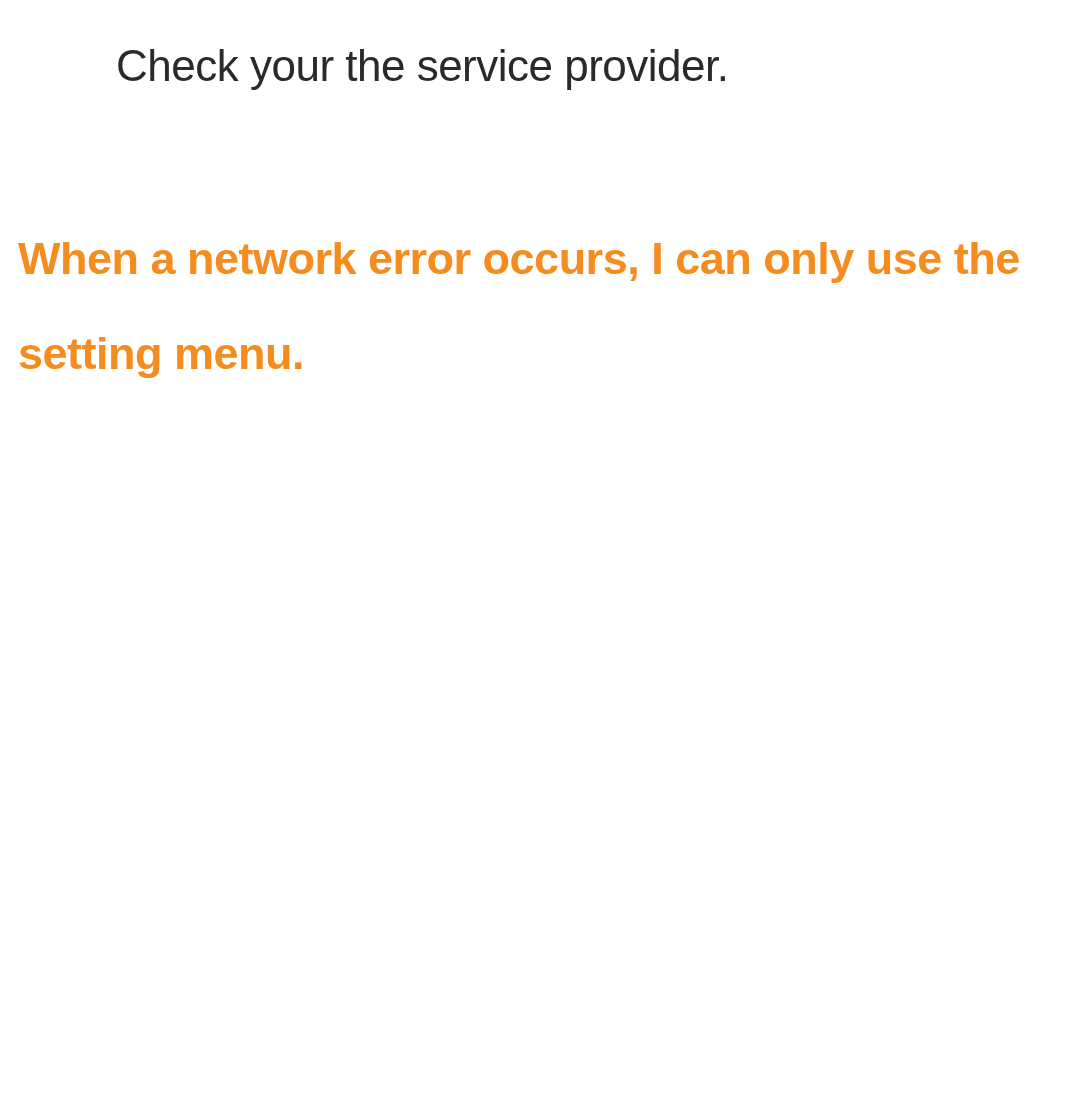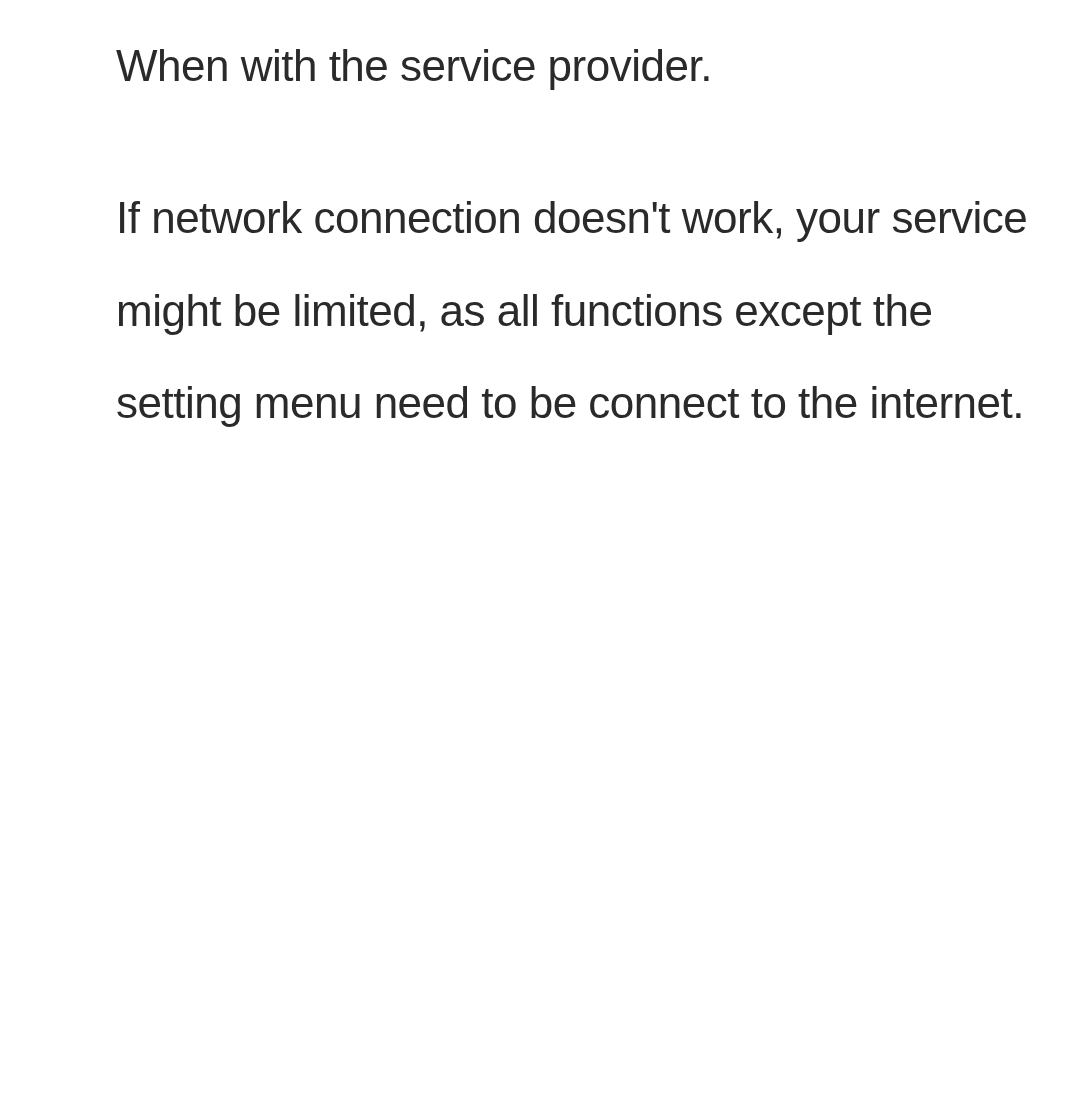--- a/index.html
+++ b/index.html
@@ -34,18 +34,18 @@
       padding-right: 10px;
       letter-spacing: -0.5px;
       margin-top: 100px;
       margin-bottom: 10px;
     }
   </style>
 </head>
 <body>
 
 <div class="section">
-  <p class="body-text">When with the service provider.</p>
+  <p class="body-text">Check your the service provider.</p>
 </div>
 
 <div class="section">
-  <p class="body-text">If network connection doesn't work, your service might be limited, as all functions except the setting menu need to be connect to the internet.</p>
+  <h2 class="heading">When a network error occurs, I can only use the setting menu.</h2>
 </div>
 
 </body></html>

